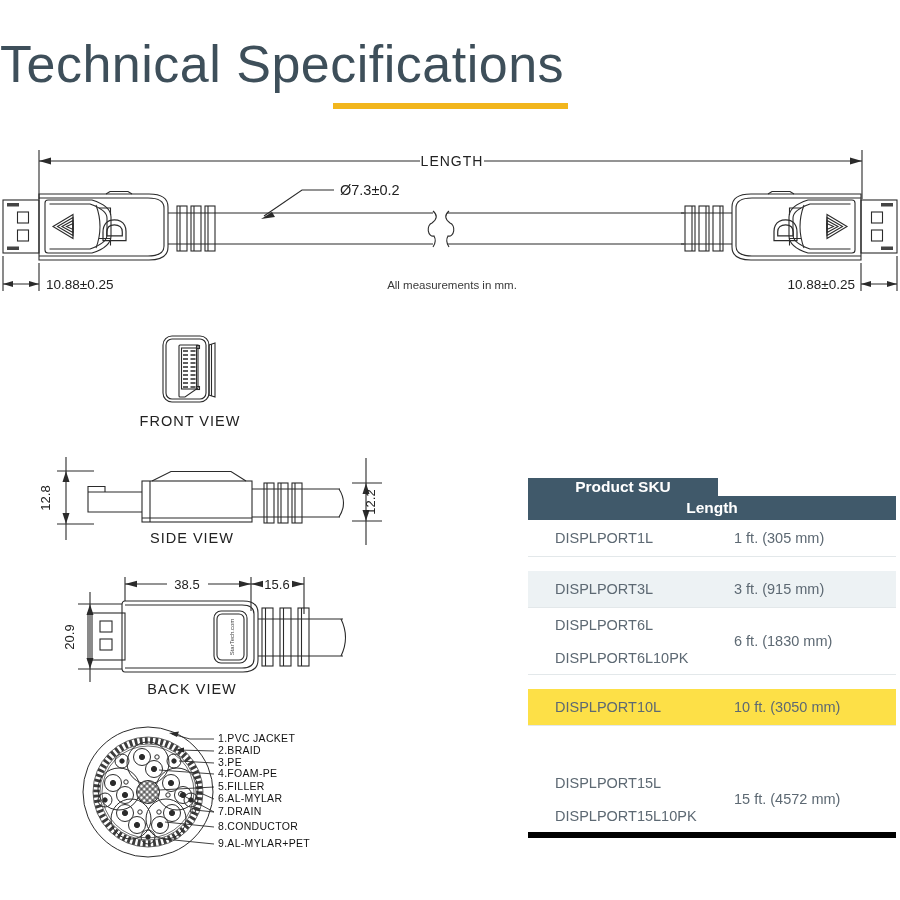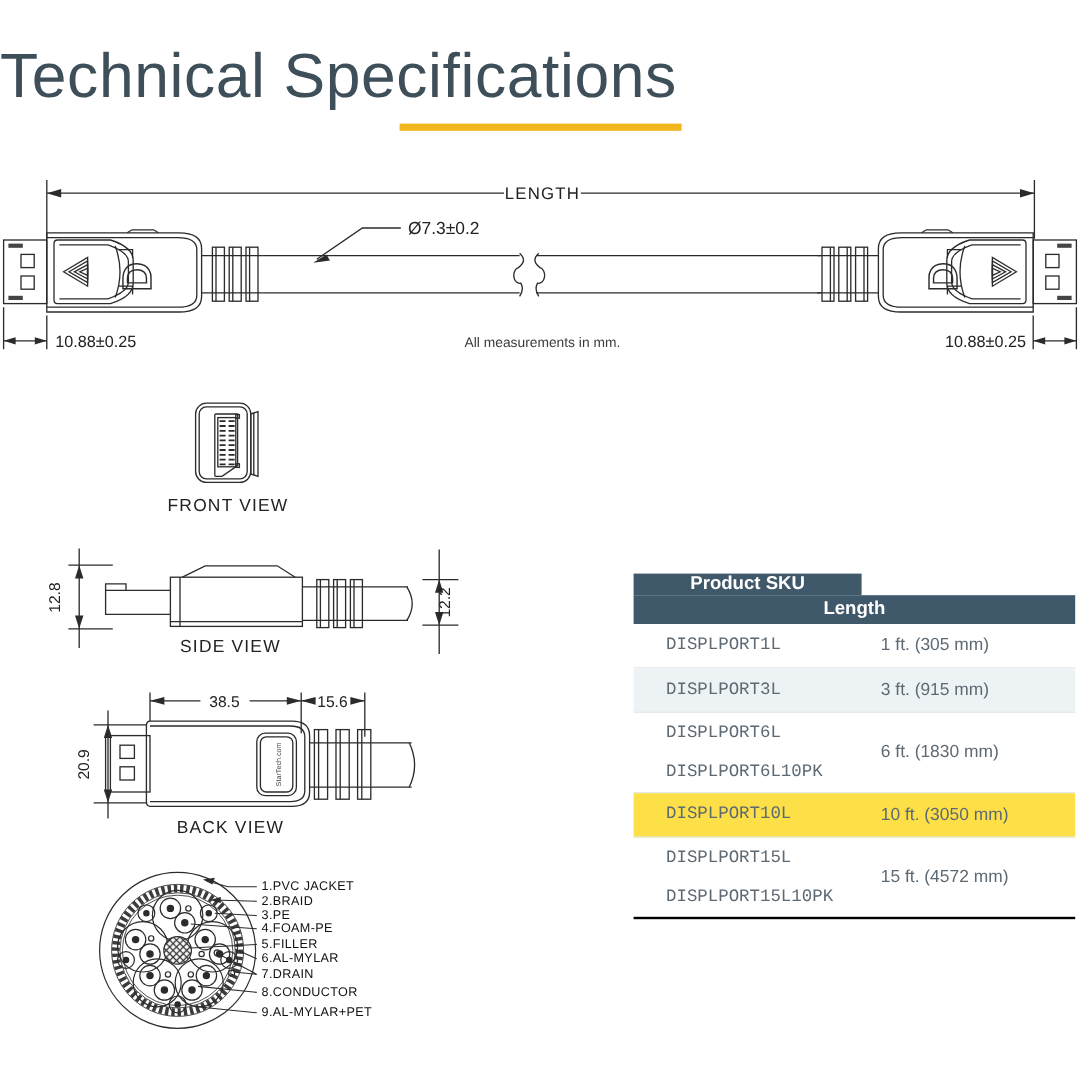--- a/index.html
+++ b/index.html
@@ -12,24 +12,24 @@
   
   #art{position:absolute;left:0;top:0;width:900px;height:900px;}
   
   #spec-table{position:absolute;left:528px;top:478px;width:368px;font-size:14.5px;color:#5d6973;}
   .thead{display:flex;height:42px;flex-direction:column;}
   .th{background:#40596a;color:#ffffff;font-weight:bold;font-size:15.5px;
       display:flex;align-items:center;justify-content:center;}
   .th.sku{width:190px;margin-right:4px;}
   .th.len{flex:1;}
   .trow{display:flex;align-items:stretch;border-bottom:1px solid #e3e8ea;}
-  .trow.alt{background:#edf2f4;}
-  .trow.last{border-bottom:2px solid #000000;}
+  .trow.alt{background:#edf2f4;margin-top:14px;}
+  .trow.last{border-bottom:6px solid #000000;margin-top:40px;}
   .td-sku{width:190px;padding-left:27px;box-sizing:border-box;display:flex;
-          flex-direction:column;justify-content:space-around;font-family:Liberation Mono, monospace;}
+          flex-direction:column;justify-content:space-around;}
   .td-len{flex:1;padding-left:16px;display:flex;align-items:center;}
   .h36{height:36px;}
   .h66{height:66px;}
 </style>
 </head>
 <body>
 
 <div id="page">
 
   <div id="title">Technical Specifications</div>

